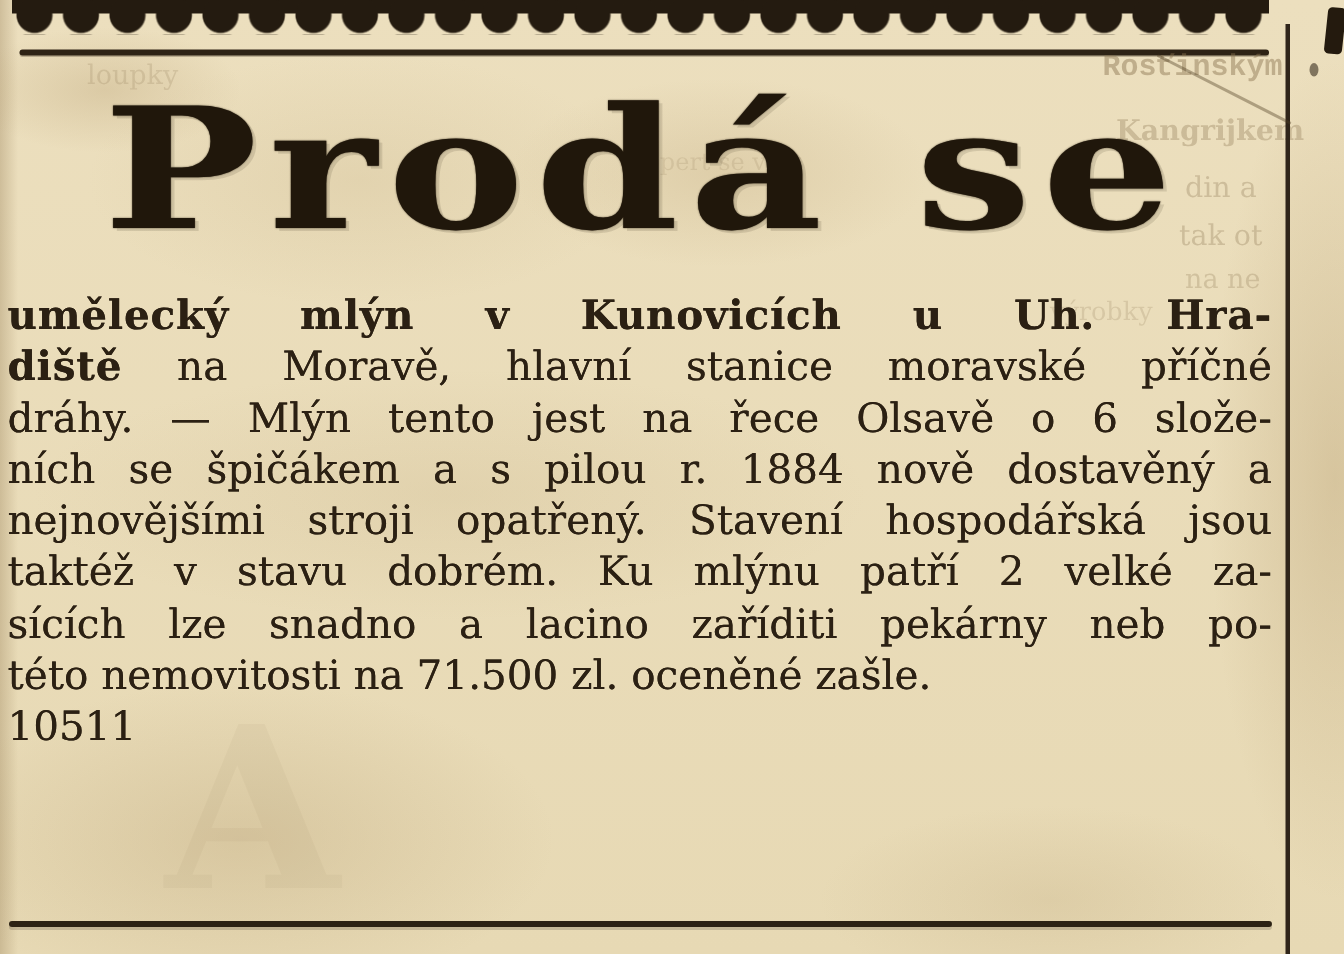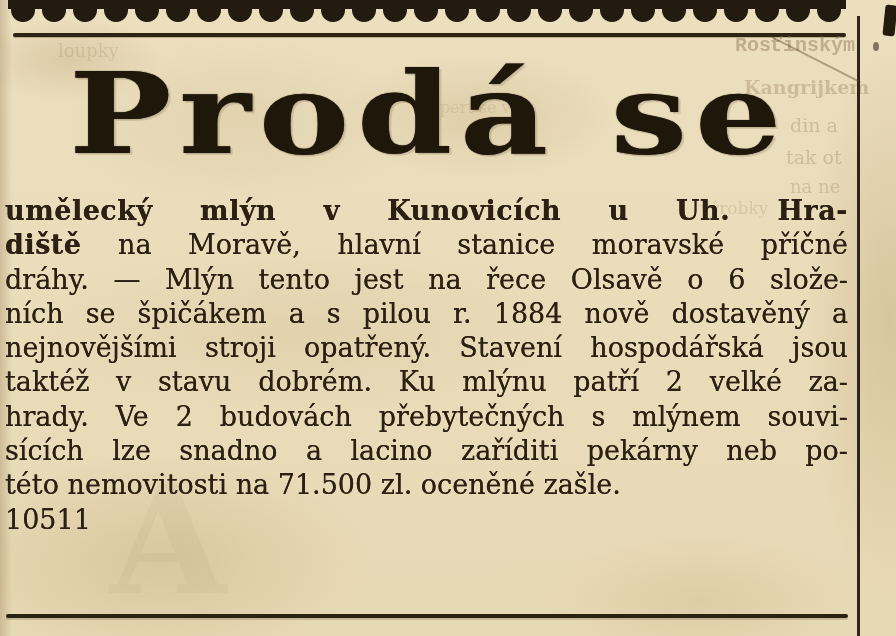--- a/index.html
+++ b/index.html
@@ -122,21 +122,20 @@
 
   <h1 class="headline">Prodá se</h1>
 
   <div class="body-text">
       <div class="line"><span class="line-inner"><span class="bold">umělecký mlýn v Kunovicích u Uh. Hra-</span></span></div>
       <div class="line"><span class="line-inner"><span class="bold">diště</span><span> na Moravě, hlavní stanice moravské příčné</span></span></div>
       <div class="line"><span class="line-inner"><span>dráhy. — Mlýn tento jest na řece Olsavě o 6 slože-</span></span></div>
       <div class="line"><span class="line-inner"><span>ních se špičákem a s pilou r. 1884 nově dostavěný a</span></span></div>
       <div class="line"><span class="line-inner"><span>nejnovějšími stroji opatřený. Stavení hospodářská jsou</span></span></div>
       <div class="line"><span class="line-inner"><span>taktéž v stavu dobrém. Ku mlýnu patří 2 velké za-</span></span></div>
-      <div class="line"><span class="line-inner"><span>hrady. Ve 2 budovách přebytečných s mlýnem souvi-</span></span></div>
       <div class="line"><span class="line-inner"><span>sících lze snadno a lacino zaříditi pekárny neb po-</span></span></div>
       <div class="line line-last">
         <span class="line-inner"><span>této nemovitosti na 71.500 zl. oceněné zašle.</span></span>
         <span class="ad-number">10511</span>
       </div>
     </div>
 
   <div class="bottom-rule"></div>
   <div class="column-divider"></div>
   <div class="neighbor-frag-a"></div>

